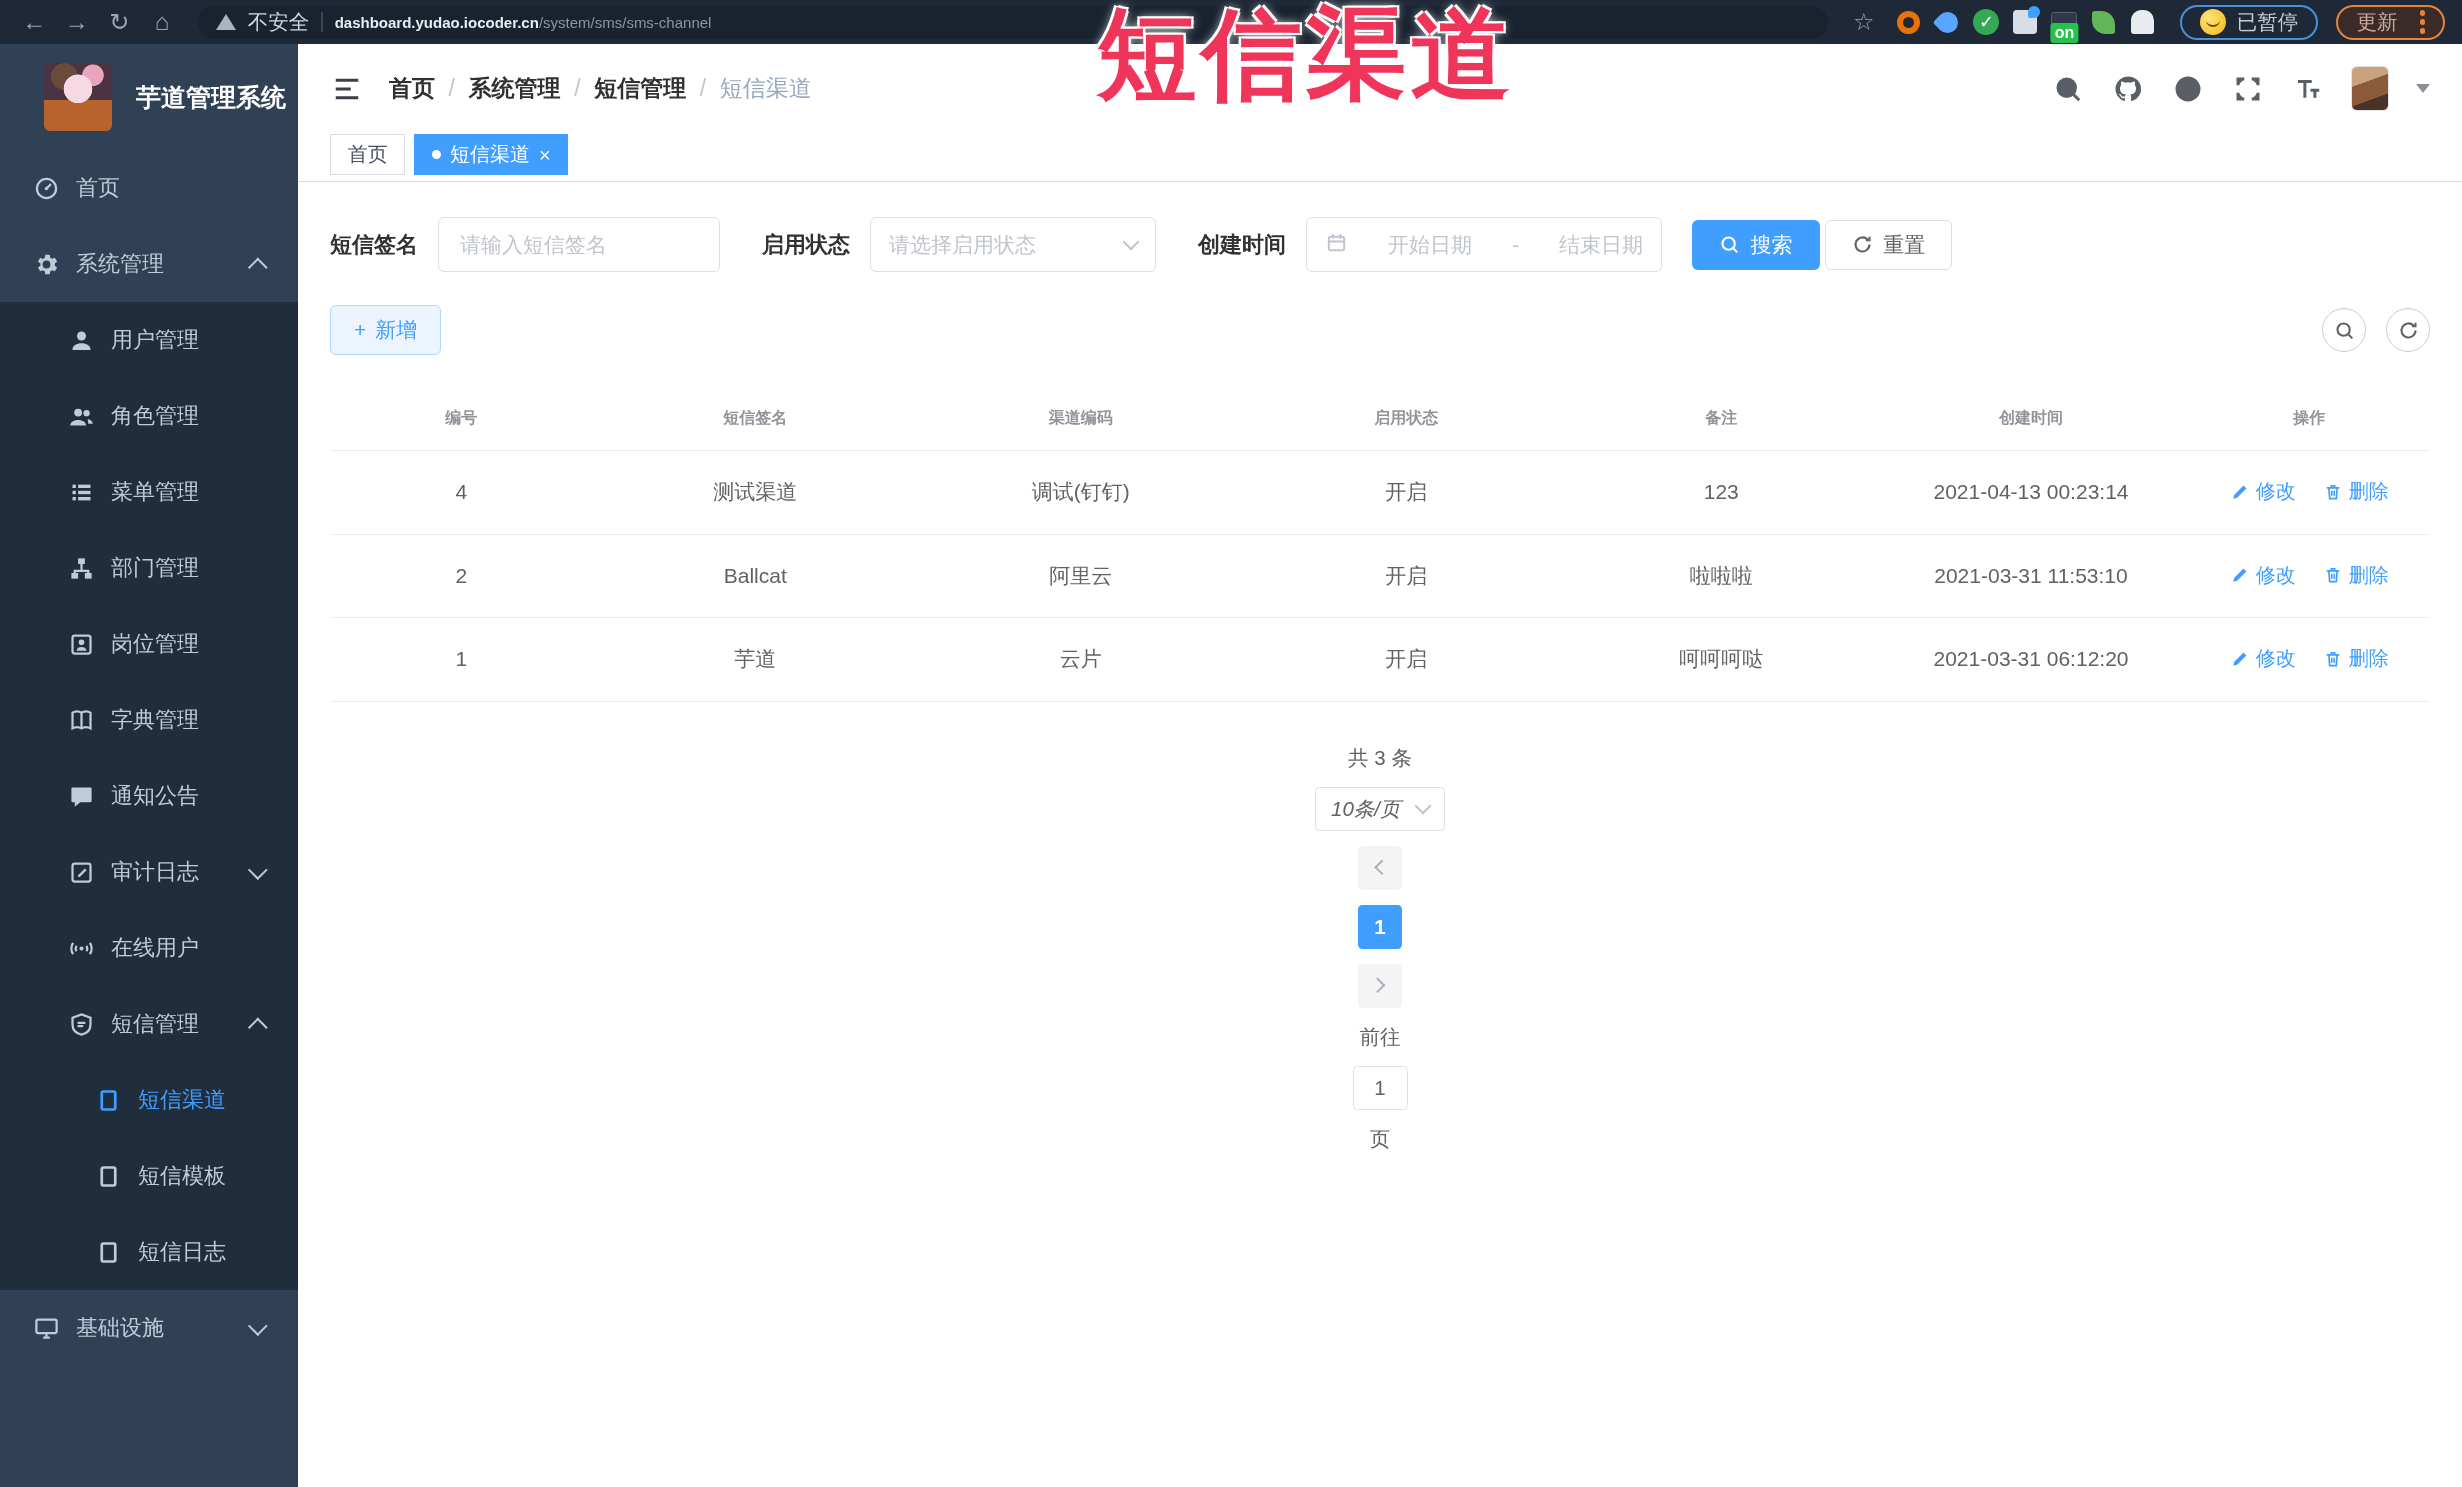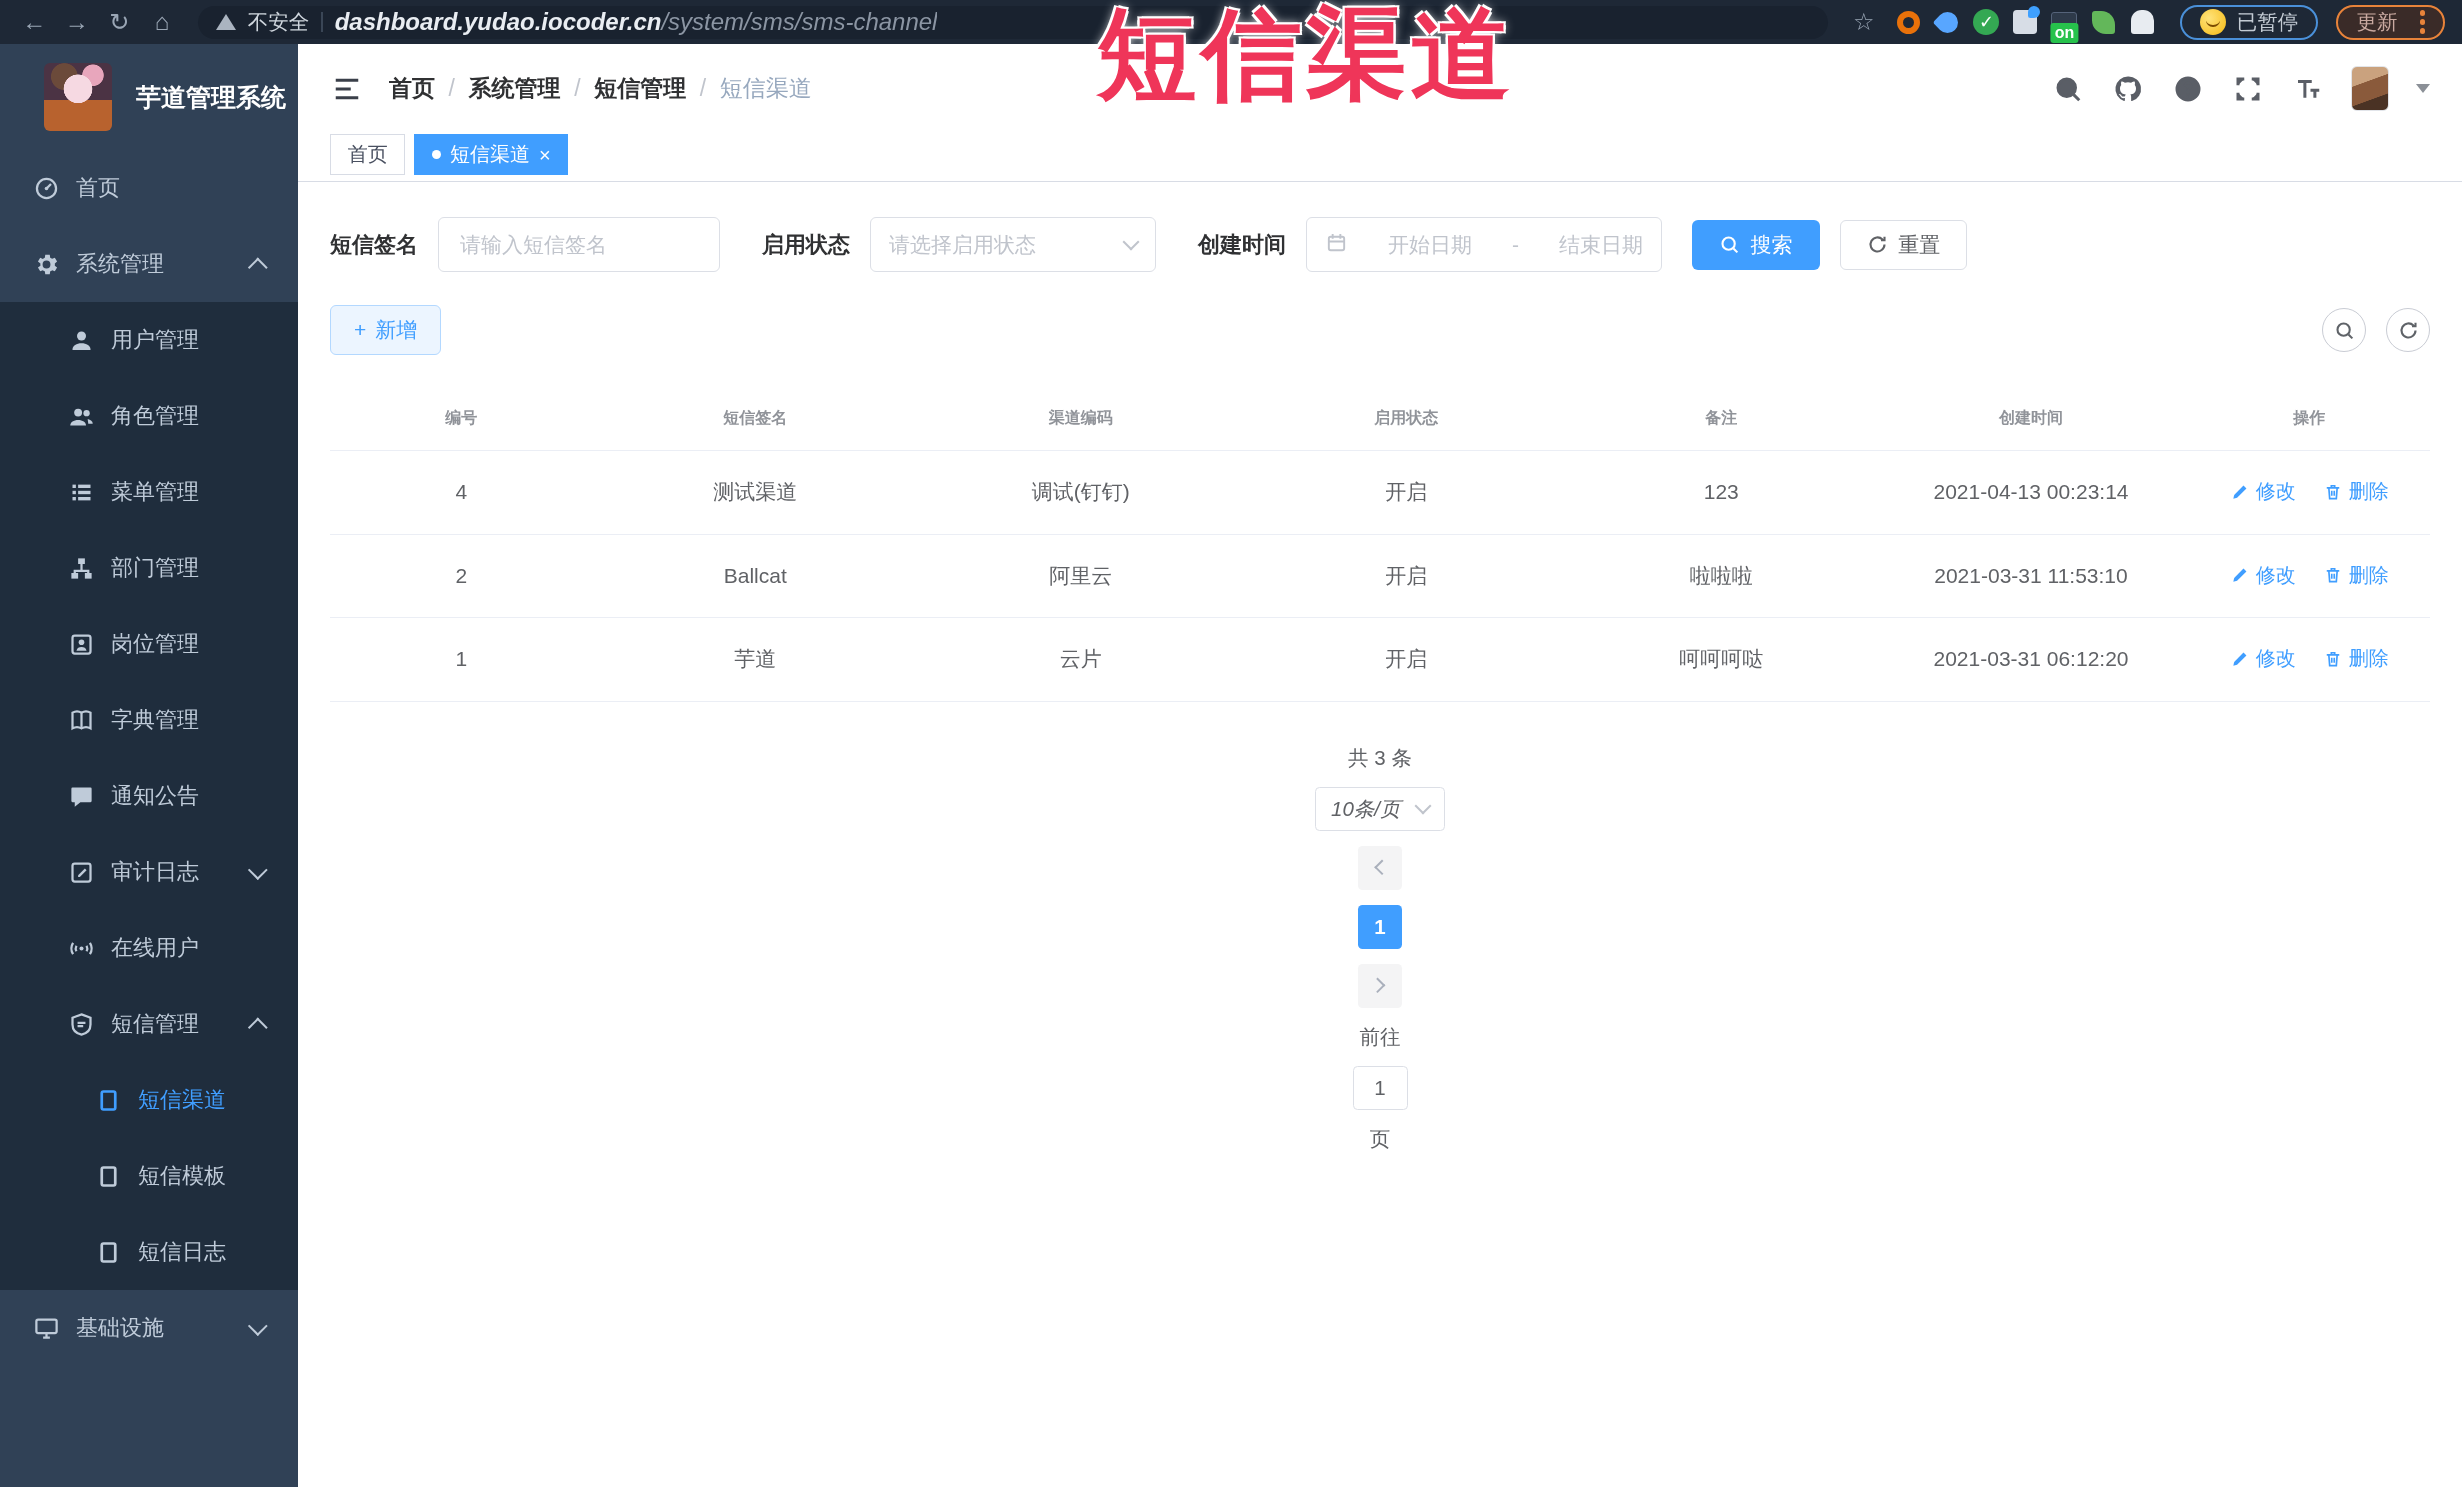--- a/index.html
+++ b/index.html
@@ -6,21 +6,21 @@
   html,body { width:2462px; height:1488px; font-family:"Liberation Sans","DejaVu Sans",sans-serif; background:#fff; overflow:hidden; }
   #stage { position:relative; width:2462px; height:1488px; }
 
   
   #browser-bar { position:absolute; top:0; left:0; width:100%; height:44px; background:#1e2836; display:flex; align-items:center; padding:0 16.7px; gap:7.6px; }
   .nav-ico { width:35px; height:35px; display:flex; align-items:center; justify-content:center; color:#9aa6b5; font-size:24px; border-radius:50%; flex:0 0 auto; }
   #omnibox { flex:1 1 auto; height:33px; margin:0 10.6px; background:#19222f; border-radius:16.7px; display:flex; align-items:center; padding:0 18px; gap:12px; min-width:0; }
   .warn-tri { width:0; height:0; border-left:10px solid transparent; border-right:10px solid transparent; border-bottom:16.7px solid #aab4c0; position:relative; }
   #security-label { color:#cfd6dd; font-size:20.5px; }
   .omni-div { width:1.5px; height:20px; background:#3a4656; }
-  #url-text { font-size:24px; white-space:nowrap; overflow:hidden;font-style:italic; }
+  #url-text { font-size:15px; white-space:nowrap; overflow:hidden; }
   #url-domain { color:#e9edf2; font-weight:700; }
   #url-path { color:#8b95a3; }
   .ext { width:27px; height:27px; flex:0 0 auto; display:flex; align-items:center; justify-content:center; position:relative; margin:0 6px; }
   .ext-orange-ring { width:23px; height:23px; border:6.8px solid #e8710a; border-radius:50%; }
   .ext-blue-drop { width:21px; height:21px; background:#58a6ff; border-radius:50% 50% 50% 3px; transform:rotate(45deg); }
   .ext-green-check { width:26px; height:26px; background:#34a853; border-radius:50%; color:#fff; font-size:18px; display:flex; align-items:center; justify-content:center; }
   .ext-grid { width:24px; height:24px; background:#d7dde6; border-radius:3.8px; position:relative; }
   .ext-grid::after { content:""; position:absolute; right:-3px; top:-4.5px; width:12px; height:12px; background:#3ea0ff; border-radius:50% 50% 50% 2.3px; }
   .ext-screen { width:26px; height:21px; background:#2e3a4a; border:1.5px solid #55637a; border-radius:3px; position:relative; }
   .ext-badge { position:absolute; bottom:-7.6px; left:50%; transform:translateX(-50%); background:#27c24c; color:#fff; font-size:16px; line-height:1; padding:2.3px 3.8px; border-radius:3px; font-weight:700; }
@@ -88,21 +88,21 @@
   .f-gap { width:42px; flex:0 0 auto; }
   .box { height:55px; border:1.5px solid #dcdfe6; border-radius:6px; background:#fff; display:flex; align-items:center; font-size:21px; }
   .ph { color:#c0c4cc; }
   #sig-input { width:282px; padding:0 21px; }
   #status-select { width:286px; padding:0 18px; justify-content:space-between; }
   .chev-down { width:12px; height:12px; border-right:2.3px solid #c0c4cc; border-bottom:2.3px solid #c0c4cc; transform:rotate(45deg); margin-top:-4.5px; }
   #date-range { width:356px; padding:0 18px; gap:15px; justify-content:space-between; }
   .cal-ico svg { width:23px; height:23px; fill:none; stroke:#c0c4cc; stroke-width:2; }
   .btn { height:50px; border-radius:6px; font-size:21px; display:flex; align-items:center; gap:10.6px; padding:0 26px; cursor:pointer; border:1.5px solid transparent; white-space:nowrap; }
   #search-btn { background:#409eff; color:#fff; margin-left:30px; }
-  #reset-btn { background:#fff; color:#606266; border-color:#dcdfe6; margin-left:20px; }
+  #reset-btn { background:#fff; color:#606266; border-color:#dcdfe6; margin-left:5px; }
   .btn svg { width:21px; height:21px; fill:none; stroke:currentColor; stroke-width:2.4; }
 
   
   #toolbar-row { display:flex; align-items:center; margin-bottom:32px; }
   #add-btn { height:50px; padding:0 23px; background:#ecf5ff; border:1.5px solid #b3d8ff; color:#409eff; border-radius:6px; font-size:21px; display:flex; align-items:center; gap:9px; cursor:pointer; }
   #right-circles { margin-left:auto; display:flex; gap:20px; }
   .circle-btn { width:44px; height:44px; border:1.5px solid #c9ccd4; border-radius:50%; display:flex; align-items:center; justify-content:center; color:#5f6368; background:#fff; cursor:pointer; }
   .circle-btn svg { width:21px; height:21px; fill:none; stroke:currentColor; stroke-width:2.4; }
 
   

